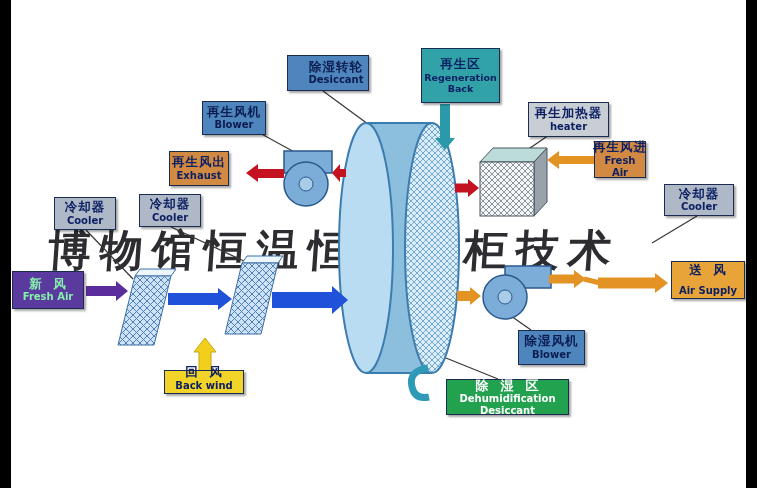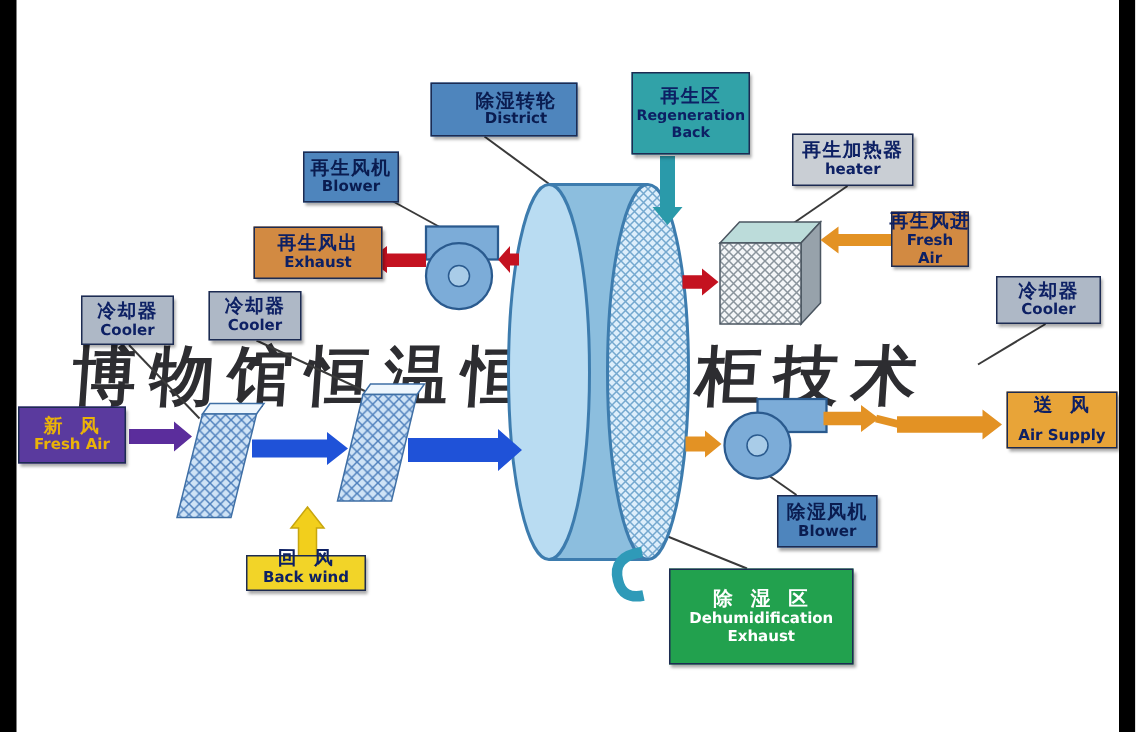--- a/index.html
+++ b/index.html
@@ -17,21 +17,21 @@
   }
   .lbl{
     position:absolute;z-index:3;box-sizing:border-box;
     display:flex;flex-direction:column;align-items:center;justify-content:center;
     border:1px solid #1c2b52;box-shadow:1.5px 2px 2px rgba(0,0,0,.35);
     font-weight:bold;line-height:1.18;text-align:center;color:#0d2064;padding:1px 2px;
   }
   .lbl .zh{font-size:12.5px;letter-spacing:1px;white-space:pre;}
   .lbl .en{font-size:10px;}
   .c-gray{background:#aeb8c6;} .c-lgray{background:#c9ced4;}
-  .c-purple{background:#5a3a9e;color:#eab308;}
+  .c-purple{background:#5a3a9e;color:#86efac;}
   .c-blue{background:#4e85bd;color:#0a1c50;}
   .c-orange{background:#d28a42;}
   .c-teal{background:#31a2a8;}
   .c-amber{background:#e8a438;}
   .c-green{background:#22a14e;color:#ffffff;}
   .c-yellow{background:#f2d428;}
 </style>
 </head>
 <body>
 
@@ -129,36 +129,36 @@
   <div class="lbl c-purple" style="left:12px;top:271px;width:72px;height:38px;">
     <span class="zh">新  风</span>
     <span class="en">Fresh Air</span>
   </div>
 
   <div class="lbl c-blue" style="left:202px;top:86px;width:64px;height:34px;margin-top:15px;">
     <span class="zh">再生风机</span>
     <span class="en">Blower</span>
   </div>
 
-  <div class="lbl c-orange" style="left:169px;top:151px;width:86px;height:35px;">
+  <div class="lbl c-orange" style="left:169px;top:151px;width:60px;height:35px;">
     <span class="zh">再生风出</span>
     <span class="en">Exhaust</span>
   </div>
 
-  <div class="lbl c-blue" style="left:287px;top:55px;width:98px;height:36px;padding-left:18px;">
+  <div class="lbl c-blue" style="left:287px;top:55px;width:82px;height:36px;padding-left:18px;">
     <span class="zh">除湿转轮</span>
-    <span class="en">District</span>
+    <span class="en">Desiccant</span>
   </div>
 
   <div class="lbl c-teal" style="left:421px;top:48px;width:79px;height:55px;">
     <span class="zh">再生区</span>
     <span class="en" style="font-size:9.5px;">Regeneration Back</span>
   </div>
 
-  <div class="lbl c-lgray" style="left:528px;top:89px;width:81px;height:35px;">
+  <div class="lbl c-lgray" style="left:528px;top:102px;width:81px;height:35px;">
     <span class="zh">再生加热器</span>
     <span class="en">heater</span>
   </div>
 
   <div class="lbl c-orange" style="left:594px;top:141px;width:52px;height:37px;">
     <span class="zh">再生风进</span>
     <span class="en">Fresh Air</span>
   </div>
 
   <div class="lbl c-gray" style="left:664px;top:184px;width:70px;height:32px;">
@@ -169,23 +169,23 @@
   <div class="lbl c-amber" style="left:671px;top:261px;width:74px;height:38px;justify-content:space-between;">
     <span class="zh">送  风</span>
     <span class="en">Air Supply</span>
   </div>
 
   <div class="lbl c-blue" style="left:518px;top:330px;width:67px;height:35px;">
     <span class="zh">除湿风机</span>
     <span class="en">Blower</span>
   </div>
 
-  <div class="lbl c-green" style="left:446px;top:379px;width:123px;height:64px;">
+  <div class="lbl c-green" style="left:446px;top:379px;width:123px;height:36px;">
     <span class="zh" style="font-size:13px;">除  湿  区</span>
-    <span class="en">Dehumidification Exhaust</span>
+    <span class="en">Dehumidification Desiccant</span>
   </div>
 
   <div class="lbl c-yellow" style="left:164px;top:370px;width:80px;height:24px;justify-content:flex-end;">
     <span class="zh">回  风</span>
     <span class="en">Back wind</span>
   </div>
 
   <div class="bar left"></div>
   <div class="bar right"></div>
 </div>

